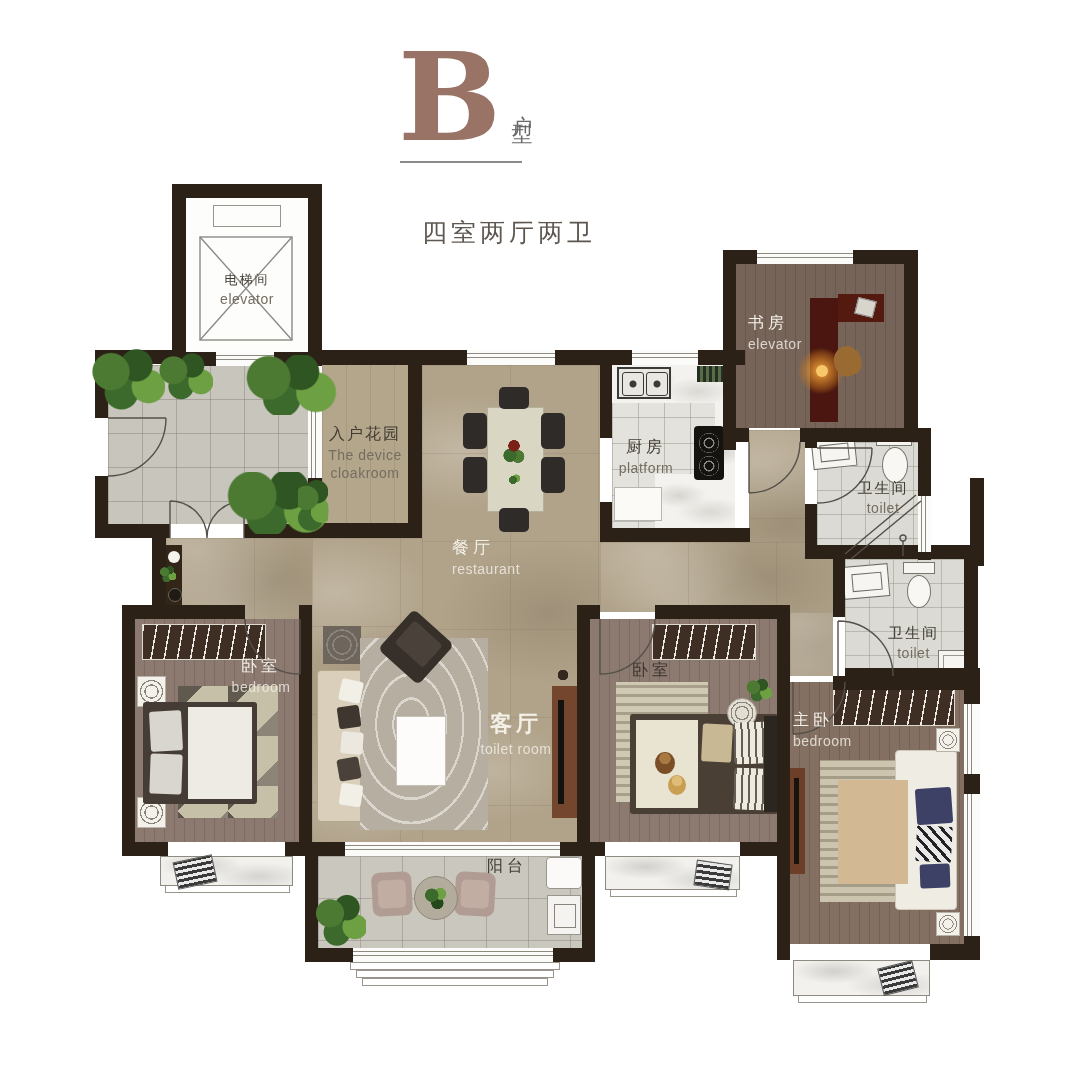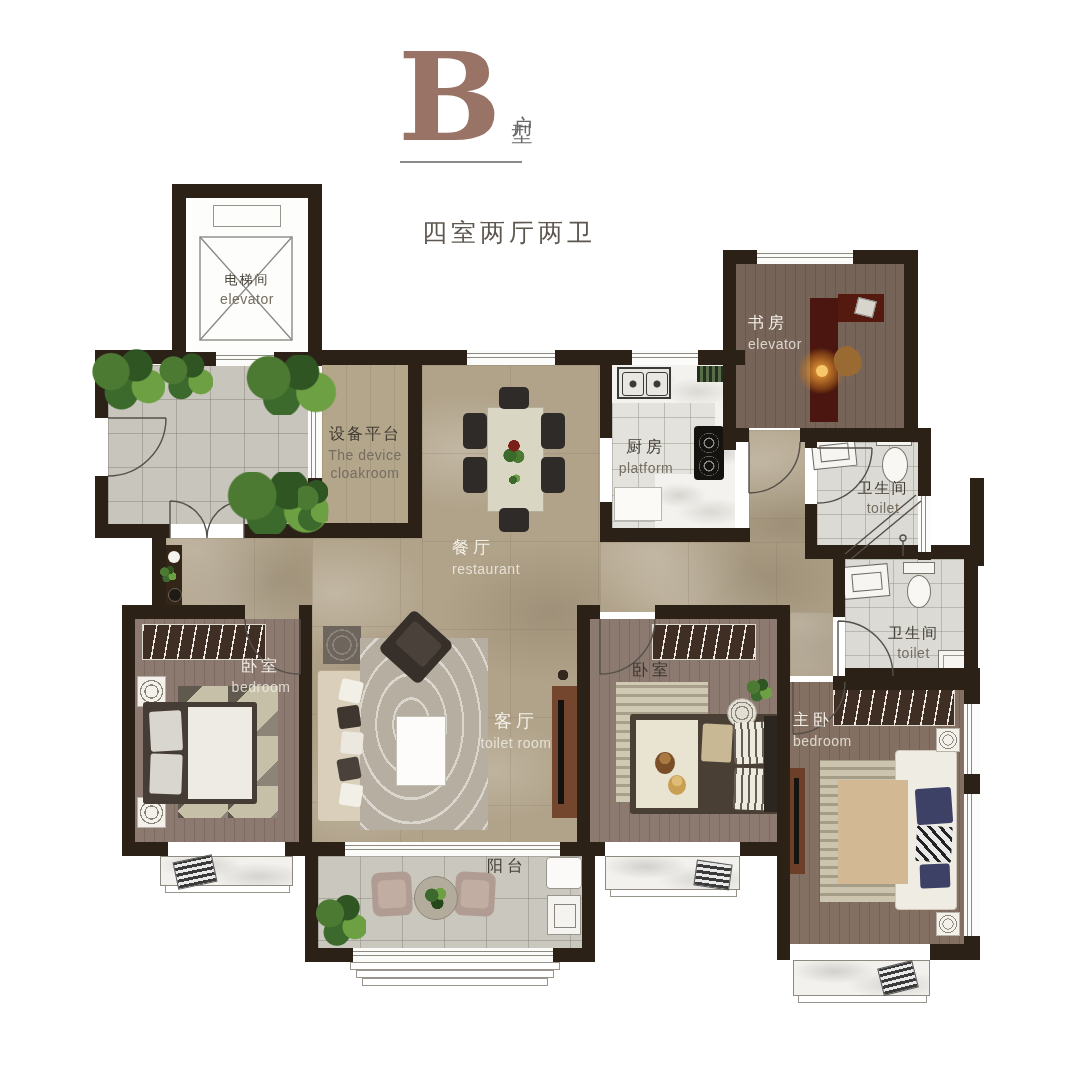--- a/index.html
+++ b/index.html
@@ -326,21 +326,21 @@
   <div class="plant" style="left:298px;top:475px;width:30px;height:60px;"></div>
   <div class="plant" style="left:160px;top:565px;width:16px;height:18px;"></div>
   <div class="plant" style="left:316px;top:892px;width:50px;height:56px;"></div>
   <div class="plant" style="left:746px;top:678px;width:26px;height:24px;"></div>
 
   <div class="lab dark ctr" style="left:190px;top:272px;width:114px;">
     <span class="cn" style="font-size:13px;letter-spacing:2px;">电梯间</span>
     <span class="en">elevator</span>
   </div>
   <div class="lab dark ctr" style="left:320px;top:424px;width:90px;">
-    <span class="cn" style="font-size:16px;letter-spacing:2px;">设备平台</span>
+    <span class="cn" style="font-size:16px;letter-spacing:2px;">入户花园</span>
     <span class="en">The device cloakroom</span>
   </div>
   <div class="lab light" style="left:452px;top:537px;width:90px;">
     <span class="cn" style="font-size:17px;">餐厅</span>
     <span class="en">restaurant</span>
   </div>
   <div class="lab dark ctr" style="left:602px;top:437px;width:88px;">
     <span class="cn">厨房</span>
     <span class="en">platform</span>
   </div>
@@ -354,21 +354,21 @@
   </div>
   <div class="lab dark ctr" style="left:866px;top:623px;width:95px;">
     <span class="cn" style="font-size:15px;letter-spacing:2px;">卫生间</span>
     <span class="en">toilet</span>
   </div>
   <div class="lab light ctr" style="left:216px;top:656px;width:90px;">
     <span class="cn">卧室</span>
     <span class="en">bedroom</span>
   </div>
   <div class="lab light ctr" style="left:468px;top:710px;width:96px;">
-    <span class="cn" style="font-size:18px;">客厅</span>
+    <span class="cn" style="font-size:22px;font-weight:bold;">客厅</span>
     <span class="en">toilet room</span>
   </div>
   <div class="lab" style="left:632px;top:660px;width:60px;">
     <span class="cn" style="color:#3a332c;">卧室</span>
   </div>
   <div class="lab light" style="left:793px;top:710px;width:75px;">
     <span class="cn">主卧</span>
     <span class="en">bedroom</span>
   </div>
   <div class="lab dark" style="left:487px;top:856px;width:60px;">

